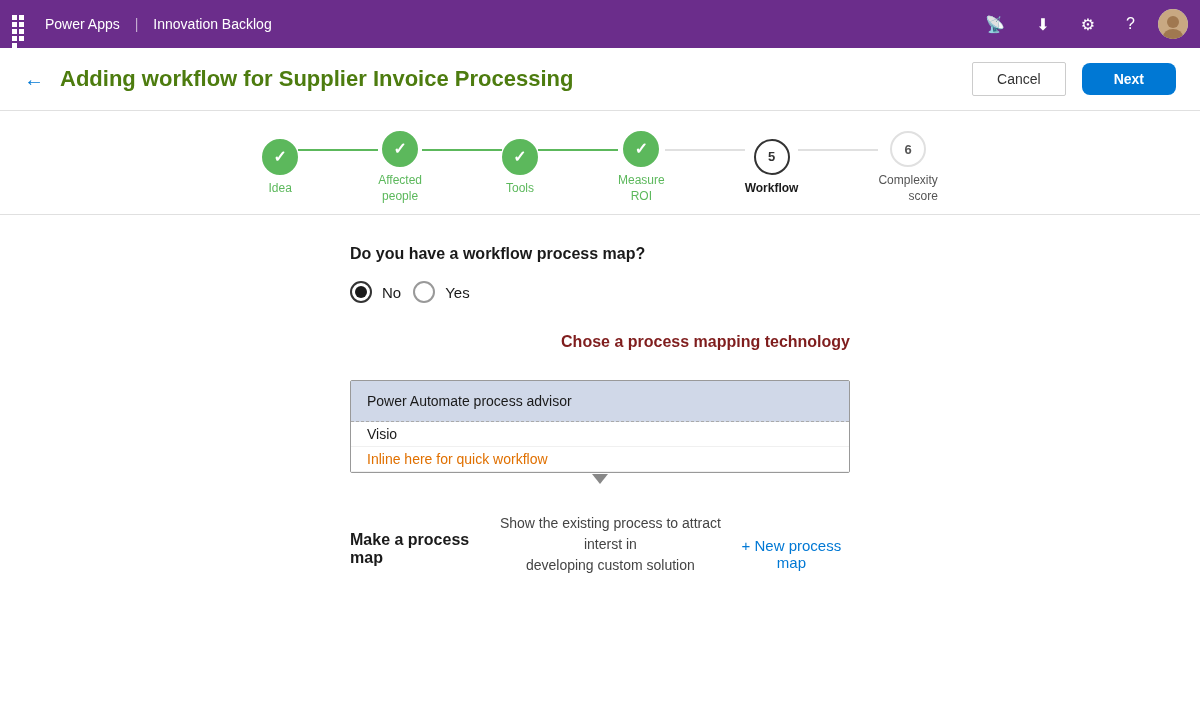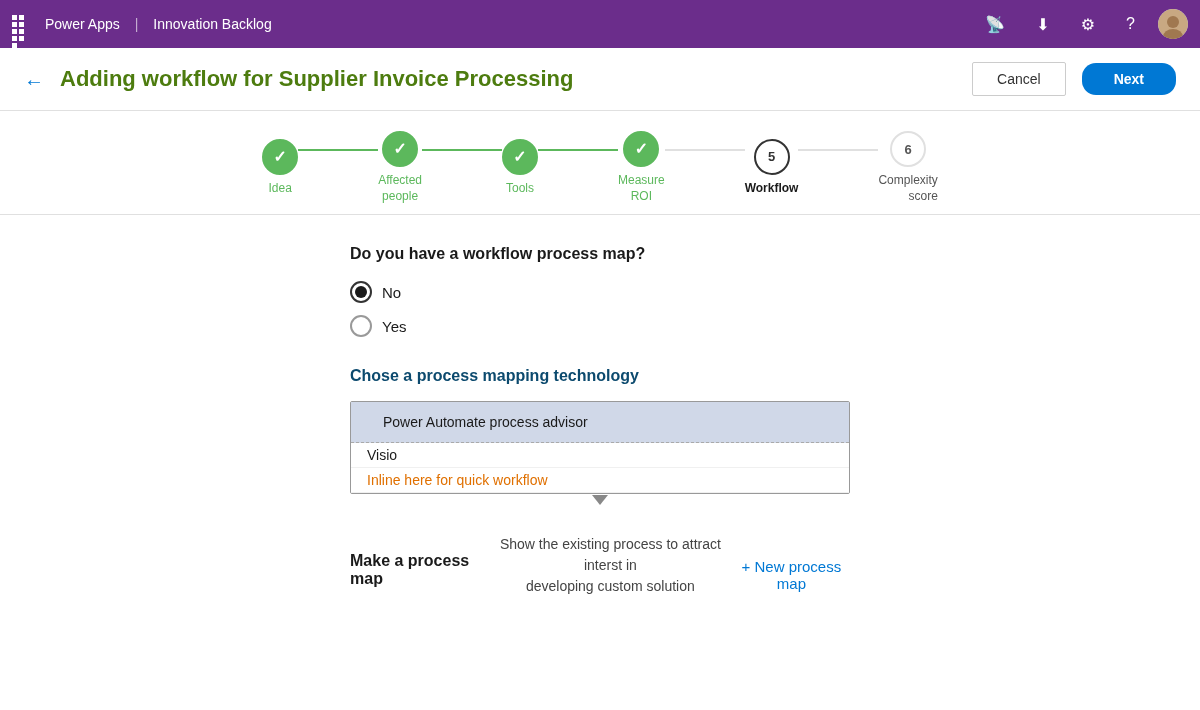--- a/index.html
+++ b/index.html
@@ -45,21 +45,21 @@
       color: #333;
     }
     .next-btn {
       background: #0078d4;
       color: white;
       border: none;
       padding: 8px 32px;
       font-size: 14px;
       font-weight: 600;
       cursor: pointer;
-      border-radius: 14px;
+      border-radius: 8px;
     }
 
     
     .stepper {
       display: flex;
       align-items: center;
       justify-content: center;
       padding: 20px 0 10px;
       border-bottom: 1px solid #e0e0e0;
       gap: 0;
@@ -124,21 +124,21 @@
       font-size: 16px;
       font-weight: 600;
       color: #1a1a1a;
       margin-bottom: 18px;
       text-align: left;
       width: 500px;
     }
 
     .radio-group {
       display: flex;
-      flex-direction: column;
+      flex-direction: row;
       gap: 12px;
       width: 500px;
       margin-bottom: 30px;
     }
     .radio-item {
       display: flex;
       align-items: center;
       gap: 10px;
       cursor: pointer;
     }
@@ -155,37 +155,38 @@
       width: 12px;
       height: 12px;
       border-radius: 50%;
       background: #1a1a1a;
     }
     .radio-label { font-size: 15px; color: #1a1a1a; }
 
     .section-title {
       font-size: 16px;
       font-weight: 600;
-      color: #0c4a6e;
-      width: 500px;
-      margin-bottom: 16px;
+      color: #7f1d1d;
+      width: 500px;
+      margin-bottom: 29px;
+      text-align: right;
     }
 
     
     .dropdown-container {
       width: 500px;
       border: 1.5px solid #999;
       border-radius: 2px;
       background: white;
       margin-bottom: 30px;
       position: relative;
     }
     .dropdown-selected {
       background: #d0d8e8;
-      padding: 12px 32px;
+      padding: 12px 16px;
       font-size: 14px;
       color: #1a1a1a;
       border-bottom: 1px dashed #aaa;
       cursor: pointer;
     }
     .dropdown-option {
       padding: 4px 16px;
       font-size: 14px;
       color: #1a1a1a;
       cursor: pointer;

